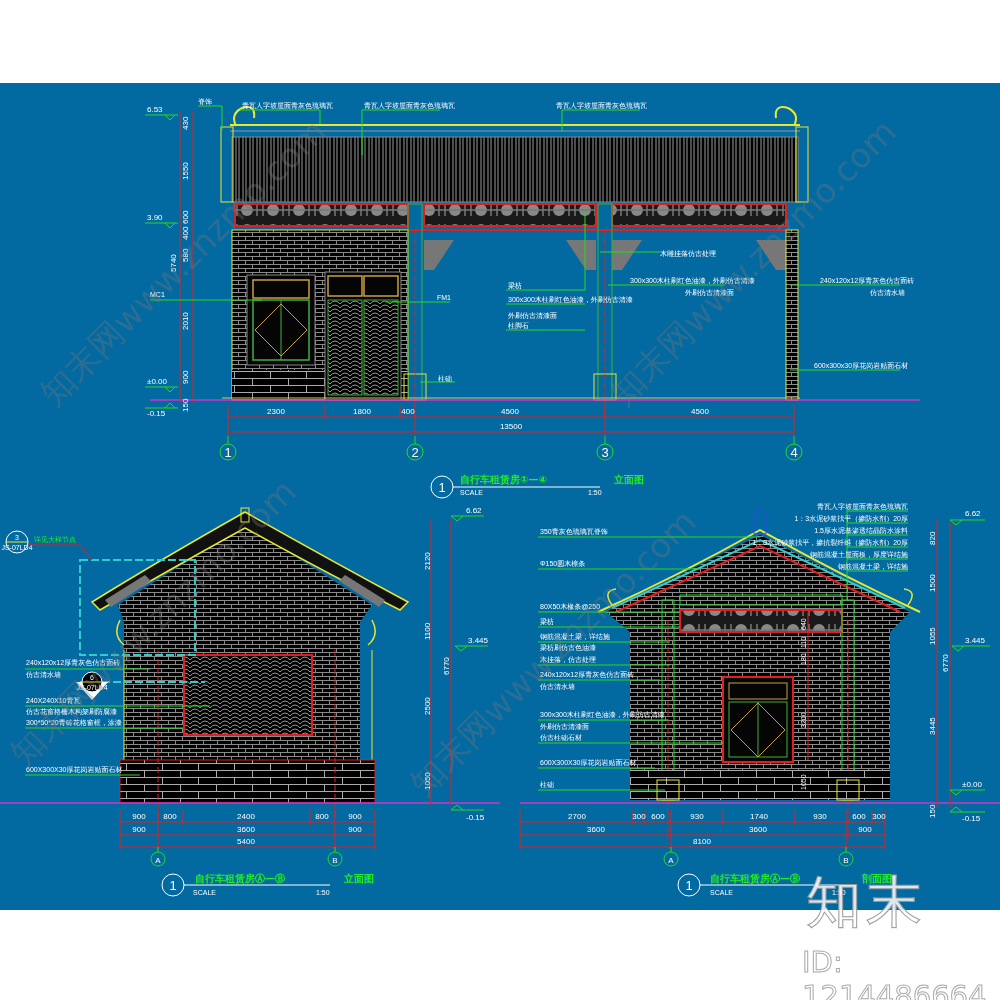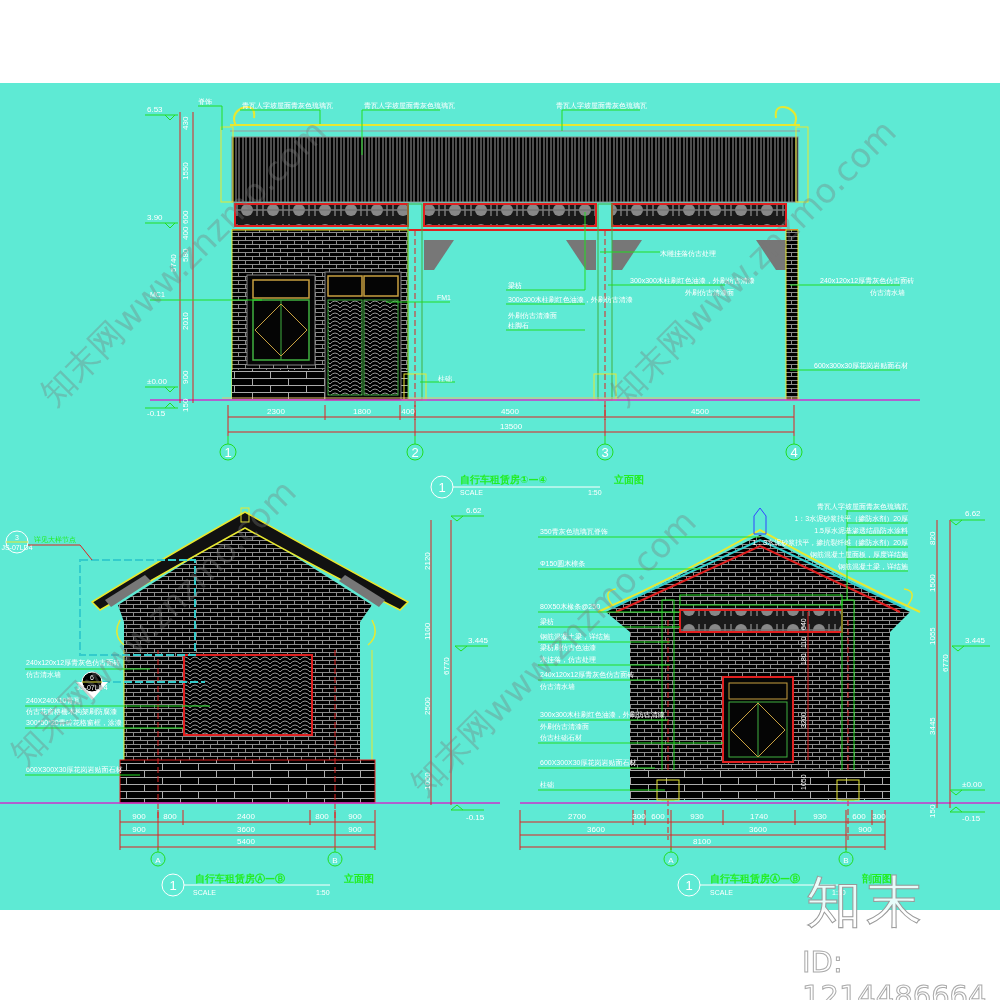--- a/index.html
+++ b/index.html
@@ -1,17 +1,17 @@
 <!DOCTYPE html>
 <html><head>
 <meta charset="utf-8">
 <style>
   html, body { margin:0; padding:0; background:#ffffff; }
   body { width:1000px; height:1000px; position:relative; overflow:hidden; font-family:"DejaVu Sans", sans-serif; }
-  #canvas { position:absolute; left:0; top:83px; width:1000px; height:827px; background:#5eead4; }
+  #canvas { position:absolute; left:0; top:83px; width:1000px; height:827px; background:#0369a1; }
   svg { position:absolute; left:0; top:0; }
   .t { font-family:"Liberation Sans", sans-serif; fill:#ffffff; font-size:8px; }
   .tw { font-family:"Liberation Sans", sans-serif; fill:#ffffff; font-size:7px; }
   .tg { font-family:"DejaVu Sans", sans-serif; fill:#22ee22; font-size:10px; font-weight:bold; }
   .ax { font-family:"Liberation Sans", sans-serif; fill:#ffffff; font-size:13px; }
   .wm-logo { position:absolute; left:806px; top:865px; font-family:"DejaVu Sans", sans-serif; font-size:56px; color:rgba(255,255,255,0.85); -webkit-text-stroke:1px #999; letter-spacing:4px; }
   .wm-id { position:absolute; left:762px; top:945px; font-family:"DejaVu Sans", sans-serif; font-size:29px; color:#fff;margin-left:40px; -webkit-text-stroke:1px #aaa; }
   .wm-diag { position:absolute; font-family:"DejaVu Sans", sans-serif; font-size:34px; color:rgba(120,120,120,0.35); transform:rotate(-45deg); white-space:nowrap; pointer-events:none; }
 </style>
 </head>

